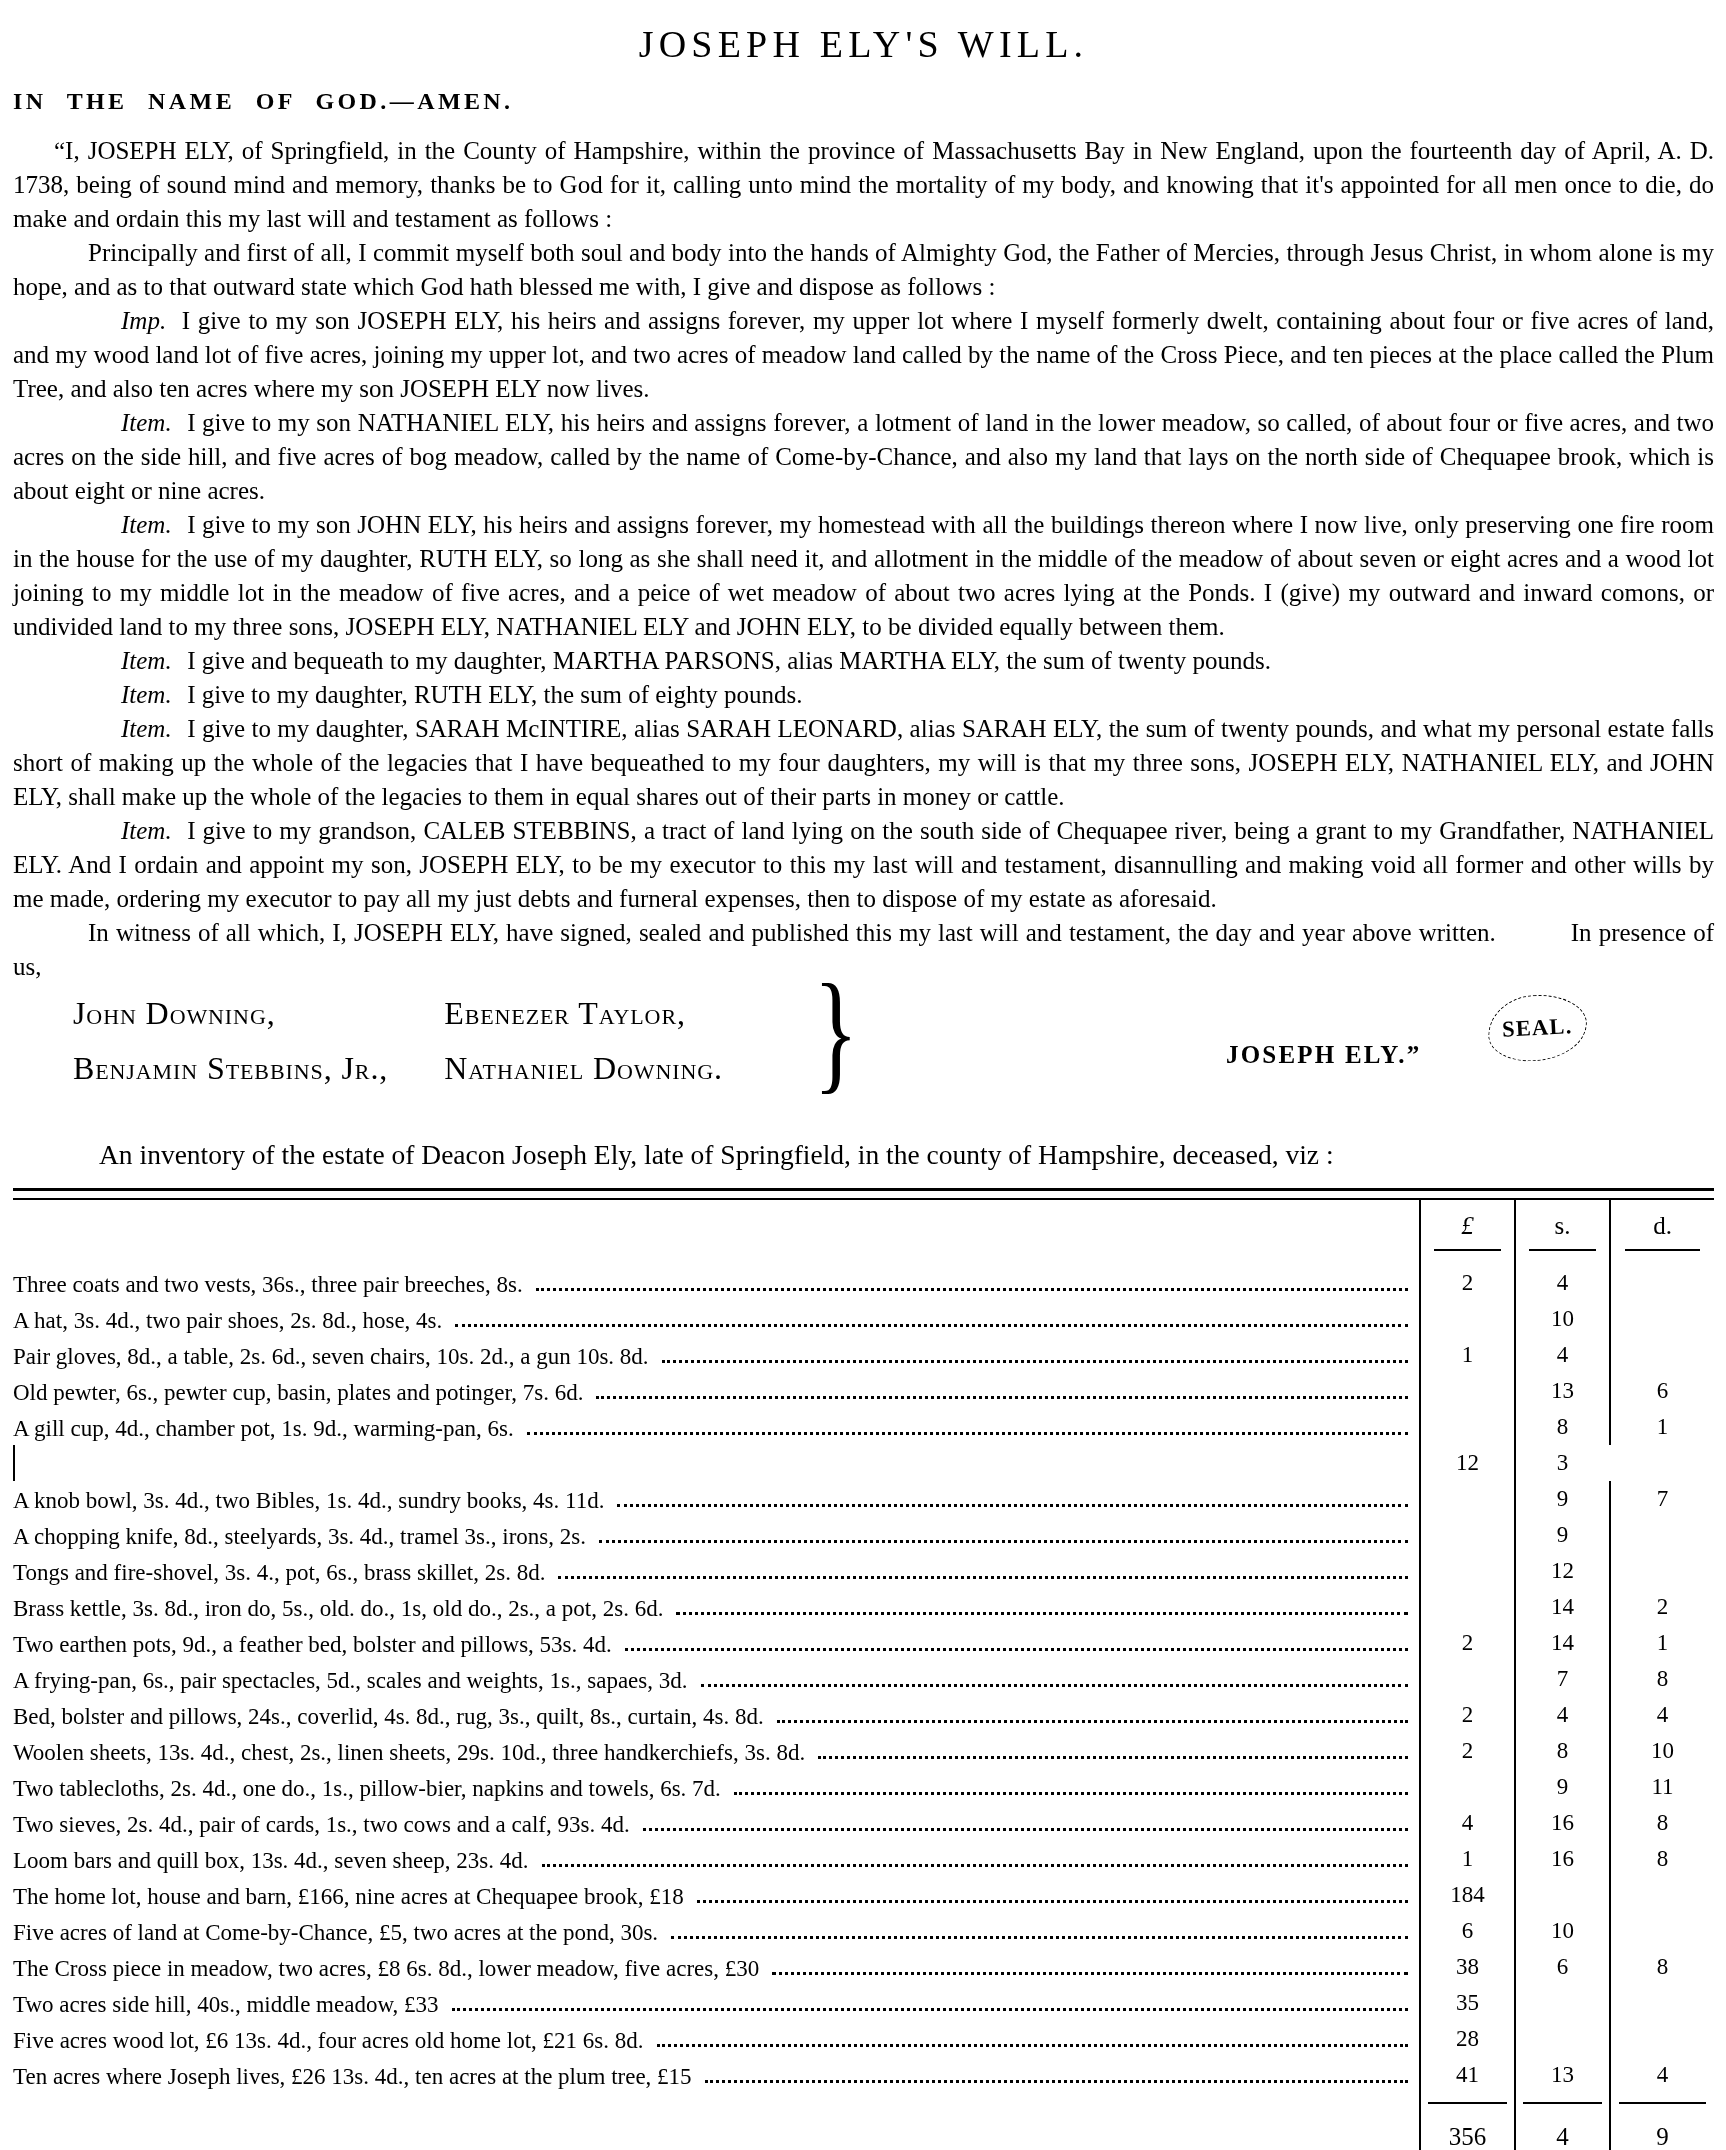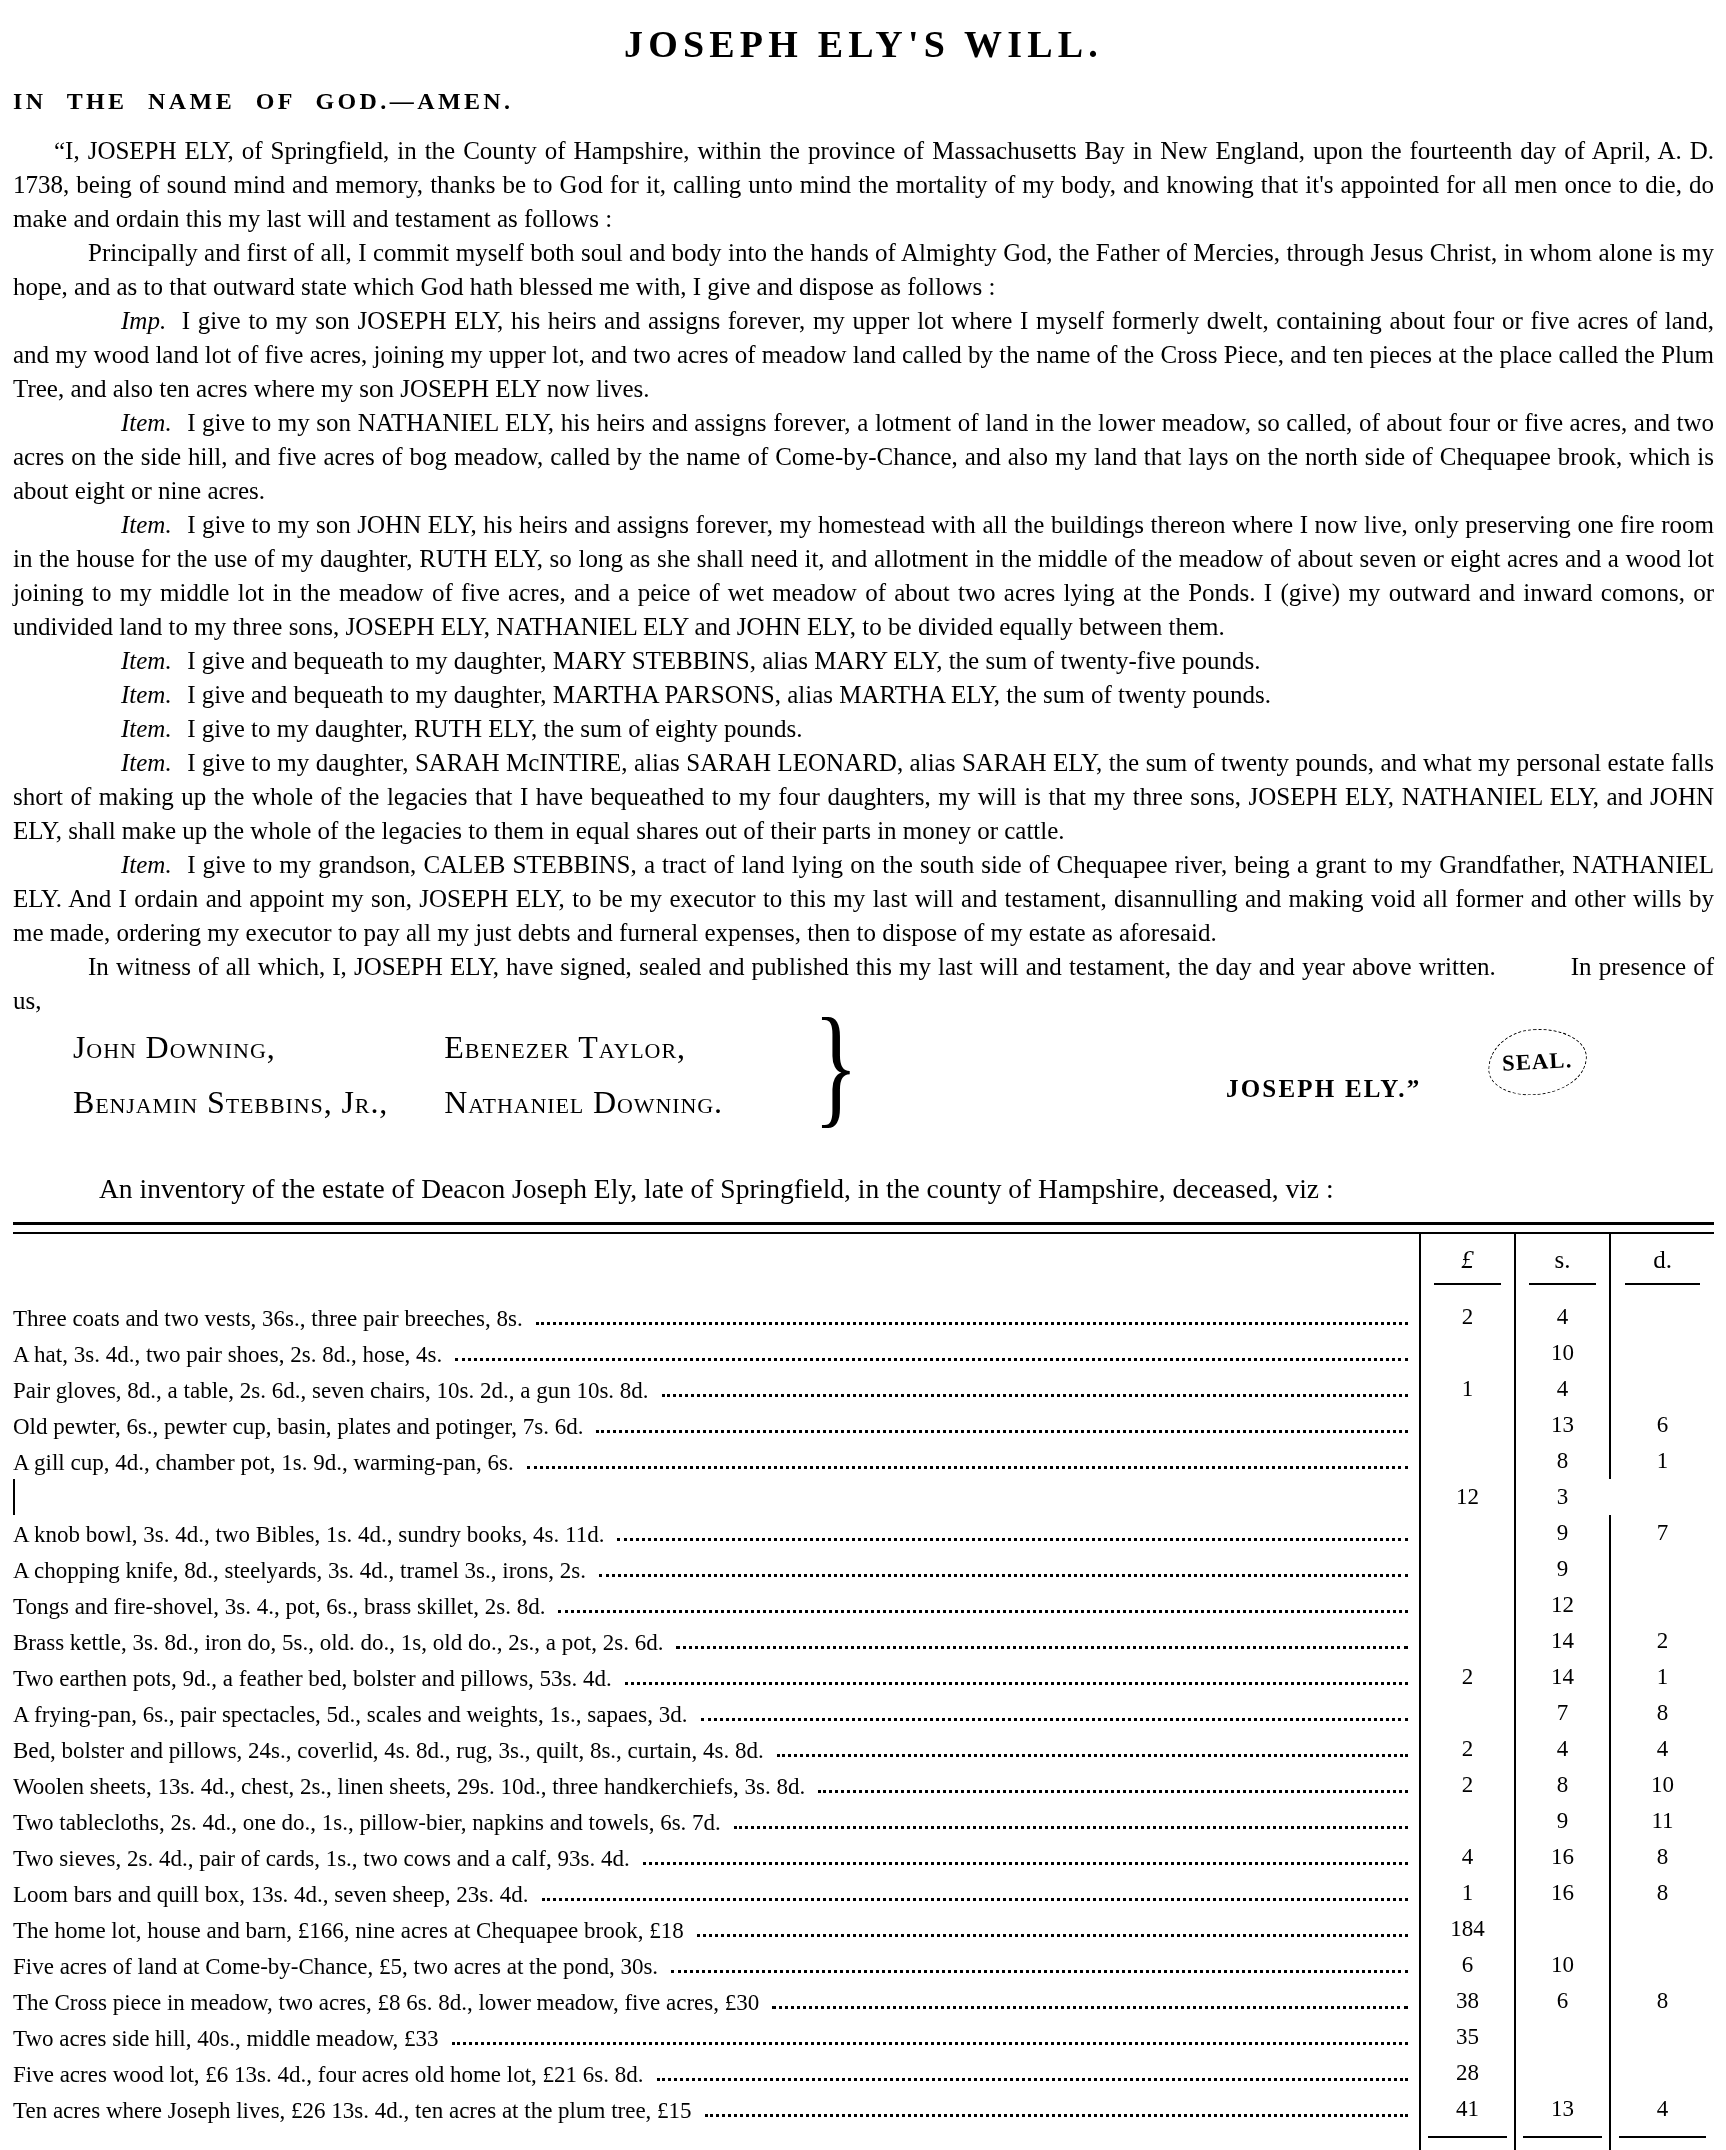--- a/index.html
+++ b/index.html
@@ -1,20 +1,20 @@
 <!DOCTYPE html>
 <html style="font-size:6.9px"><head>
 <meta charset="utf-8">
 <style>
   html,body{margin:0;padding:0;background:#fff;color:#000;}
   body{width:1727px;height:2264px;overflow:hidden;
        font-family:"Liberation Serif","DejaVu Serif",serif;}
   .page{box-sizing:border-box;width:100%;height:100%;padding:8.6px 13px 0 13px;}
 
-  h1{ text-align:center;font-size:38px;font-weight:bold;letter-spacing:5.2px;margin:13px 0 0;}
+  h1{ text-align:center;font-size:38px;font-weight:normal;letter-spacing:5.2px;margin:13px 0 0;}
   h2{ font-size:24px;font-weight:bold;letter-spacing:3.4px;word-spacing:11.2px;margin:22.4px 0 19px;}
 
   .will p{font-size:25px;line-height:34px;text-align:justify;margin:0;}
   .p-first{text-indent:41px;}
   .p-plain{text-indent:75px;}
   .p-lead{text-indent:108px;}
   .lead{font-style:italic;}
   .lead:empty{display:none;}
   .lead:not(:empty){margin-right:15.5px;}
 
@@ -63,21 +63,20 @@
 
   <h1>JOSEPH ELY'S WILL.</h1>
   <h2>IN THE NAME OF GOD.—AMEN.</h2>
 
   <div class="will">
     <p class="p-first"><span>“I, JOSEPH ELY, of Springfield, in the County of Hampshire, within the province of Massachusetts Bay in New England, upon the fourteenth day of April, A. D. 1738, being of sound mind and memory, thanks be to God for it, calling unto mind the mortality of my body, and knowing that it's appointed for all men once to die, do make and ordain this my last will and testament as follows :</span></p>
     <p class="p-plain"><span>Principally and first of all, I commit myself both soul and body into the hands of Almighty God, the Father of Mercies, through Jesus Christ, in whom alone is my hope, and as to that outward state which God hath blessed me with, I give and dispose as follows :</span></p>
     <p class="p-lead"><span class="lead">Imp.</span><span>I give to my son JOSEPH ELY, his heirs and assigns forever, my upper lot where I myself formerly dwelt, containing about four or five acres of land, and my wood land lot of five acres, joining my upper lot, and two acres of meadow land called by the name of the Cross Piece, and ten pieces at the place called the Plum Tree, and also ten acres where my son JOSEPH ELY now lives.</span></p>
     <p class="p-lead"><span class="lead">Item.</span><span>I give to my son NATHANIEL ELY, his heirs and assigns forever, a lotment of land in the lower meadow, so called, of about four or five acres, and two acres on the side hill, and five acres of bog meadow, called by the name of Come-by-Chance, and also my land that lays on the north side of Chequapee brook, which is about eight or nine acres.</span></p>
     <p class="p-lead"><span class="lead">Item.</span><span>I give to my son JOHN ELY, his heirs and assigns forever, my homestead with all the buildings thereon where I now live, only preserving one fire room in the house for the use of my daughter, RUTH ELY, so long as she shall need it, and allotment in the middle of the meadow of about seven or eight acres and a wood lot joining to my middle lot in the meadow of five acres, and a peice of wet meadow of about two acres lying at the Ponds.  I (give) my outward and inward comons, or undivided land to my three sons, JOSEPH ELY, NATHANIEL ELY and JOHN ELY, to be divided equally between them.</span></p>
-    <p class="p-lead"><span class="lead">Item.</span><span>I give and bequeath to my daughter, MARY STEBBINS, alias MARY ELY, the sum of twenty-five pounds.</span></p>
     <p class="p-lead"><span class="lead">Item.</span><span>I give and bequeath to my daughter, MARTHA PARSONS, alias MARTHA ELY, the sum of twenty pounds.</span></p>
     <p class="p-lead"><span class="lead">Item.</span><span>I give to my daughter, RUTH ELY, the sum of eighty pounds.</span></p>
     <p class="p-lead"><span class="lead">Item.</span><span>I give to my daughter, SARAH McINTIRE, alias SARAH LEONARD, alias SARAH ELY, the sum of twenty pounds, and what my personal estate falls short of making up the whole of the legacies that I have bequeathed to my four daughters, my will is that my three sons, JOSEPH ELY, NATHANIEL ELY, and JOHN ELY, shall make up the whole of the legacies to them in equal shares out of their parts in money or cattle.</span></p>
     <p class="p-lead"><span class="lead">Item.</span><span>I give to my grandson, CALEB STEBBINS, a tract of land lying on the south side of Chequapee river, being a grant to my Grandfather, NATHANIEL ELY.  And I ordain and appoint my son, JOSEPH ELY, to be my executor to this my last will and testament, disannulling and making void all former and other wills by me made, ordering my executor to pay all my just debts and furneral expenses, then to dispose of my estate as aforesaid.</span></p>
     <p class="p-plain"><span>In witness of all which, I, JOSEPH ELY, have signed, sealed and published this my last will and testament, the day and year above written.   In presence of us,</span></p>
   </div>
 
   <div class="witness">
     <div class="wnames">
       <span>John Downing,</span>

